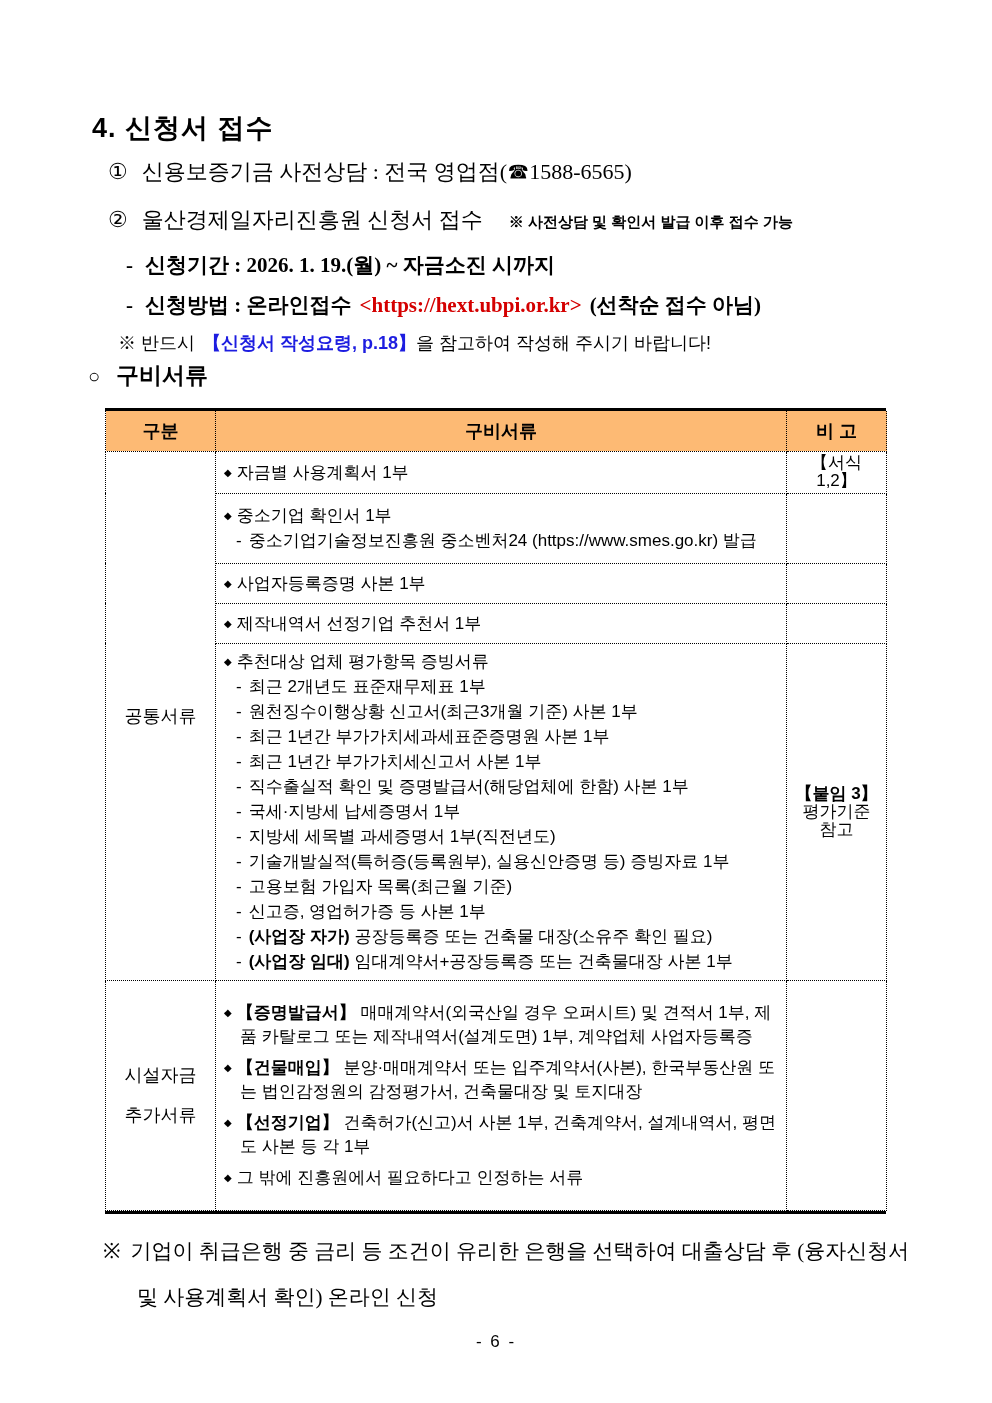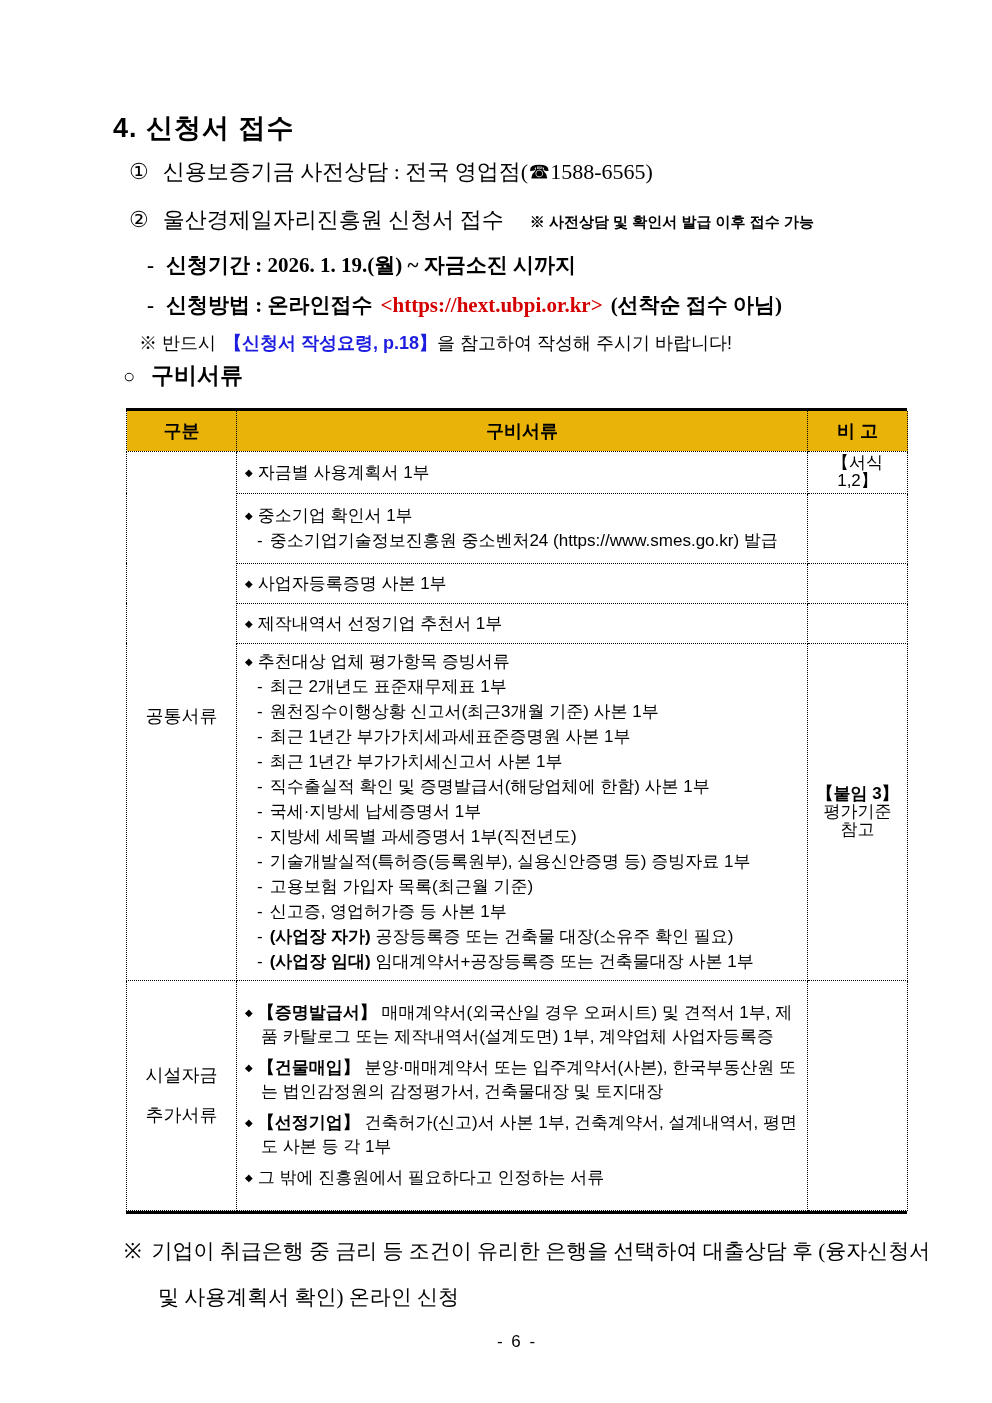--- a/index.html
+++ b/index.html
@@ -1,48 +1,48 @@
 <!DOCTYPE html>
 <html><head>
 <meta charset="utf-8">
 <style>
   * { margin:0; padding:0; box-sizing:border-box; }
   html,body { background:#fff; }
   body {
     width:992px; height:1403px; position:relative;
     font-family:"Liberation Sans", sans-serif; color:#000;
   }
-  .abs { position:absolute;margin-left:21px; }
+  .abs { position:absolute; }
 
   
   .page-title { left:92px; top:110px; font-size:27px; font-weight:bold; letter-spacing:1px; }
 
   
   .serifline { font-family:"Liberation Serif", serif; white-space:nowrap;text-align:center; }
   .l-intro1 { left:108px; top:157px; font-size:22px; }
   .l-intro2 { left:108px; top:205px; font-size:22px; }
   .marker { display:inline-block; margin-right:14px; }
   .intro-note { font-family:"Liberation Sans", sans-serif; font-size:15px; font-weight:600; margin-left:26px; }
   .l-detail1 { left:126px; top:251px; font-size:21px; font-weight:bold; }
   .l-detail2 { left:126px; top:291px; font-size:21px; font-weight:bold; }
   .dash-m { display:inline-block; margin-right:12px; font-weight:bold; }
   .red-link { color:#d40000; margin:0 8px; }
   .l-notice { left:118px; top:331px; font-size:18px; }
   .l-notice .pre { margin-right:8px; }
   .blue-ref { color:#1d1de0; font-weight:bold; }
-  .l-section { left:102px; top:360px; font-size:23px; font-weight:bold; }
+  .l-section { left:88px; top:360px; font-size:23px; font-weight:bold; }
   .l-section .marker { font-size:20px; margin-right:16px; }
 
   
   .tblwrap { left:105px; top:408px; width:781px; border-top:3px solid #000; border-bottom:3px solid #000; }
   table { border-collapse:collapse; table-layout:fixed; width:781px; }
   col.c1 { width:110px; } col.c2 { width:571px; } col.c3 { width:100px; }
   th, td { border:1px dotted #000; }
   th {
-    background:#eab308; height:40px; font-size:18px; font-weight:bold;
+    background:#fdba74; height:40px; font-size:18px; font-weight:bold;
     text-align:center; vertical-align:middle; border-top:none;
   }
   td { vertical-align:middle; font-size:17px; }
   td.cat { text-align:center; line-height:40px; font-size:18px; }
   td.docs { padding:0 8px; }
   td.rmk { text-align:center; line-height:18px; font-size:17px; padding:2px; }
   .b { font-weight:bold; }
   .ln { line-height:25px; word-break:break-all; }
   .ln.bullet { padding-left:16px; text-indent:-16px; }
   .ln.dash { padding-left:26px; text-indent:-14px; }

